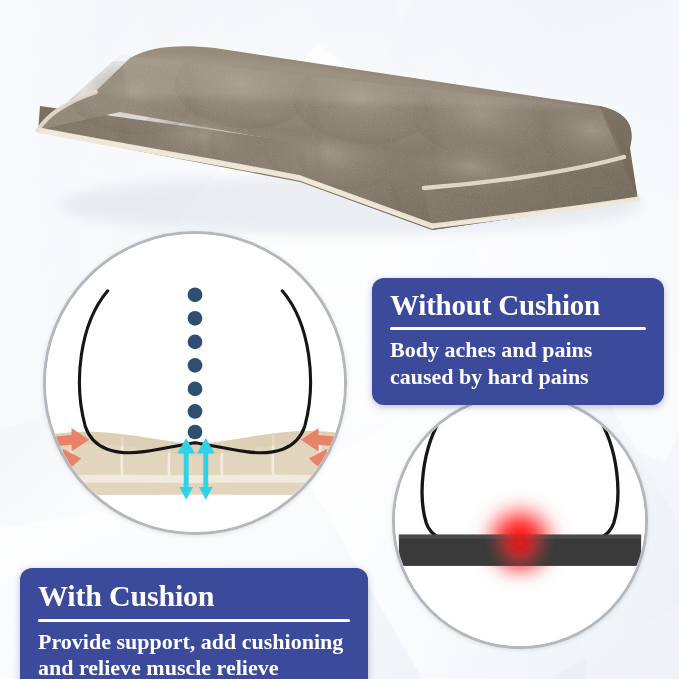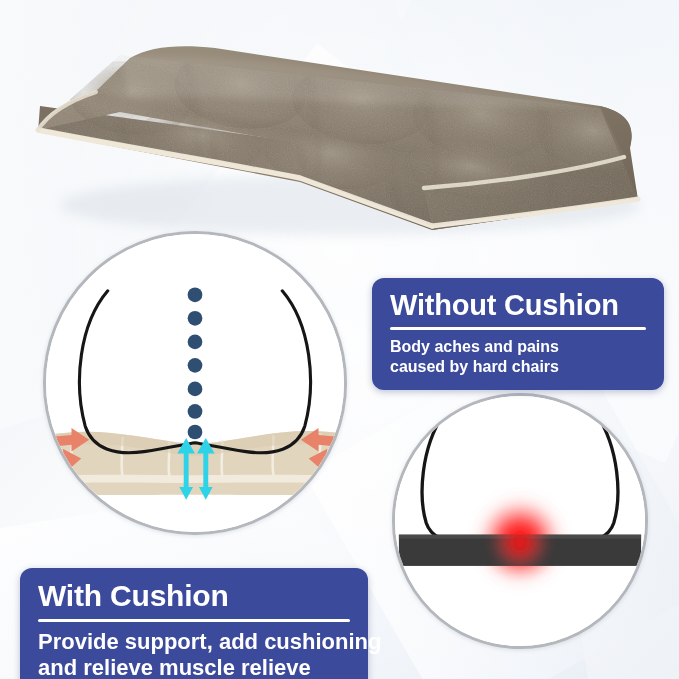--- a/index.html
+++ b/index.html
@@ -7,20 +7,21 @@
   html, body {
     width: 679px; height: 679px;
     font-family: "Liberation Sans", sans-serif;
     overflow: hidden;
   }
   #stage {
     position: relative;
     width: 679px; height: 679px;
     background: #7f1d1d;
     overflow: hidden;
+    font-family: Liberation Serif, serif;
   }
 
   
   .bg-base {
     position: absolute; inset: 0;
     background:
       linear-gradient(135deg, #e9edf2 0%, #f4f6f9 30%, #ffffff 55%, #eef1f6 100%);
   }
   .bg-shard {
     position: absolute;
@@ -112,21 +113,21 @@
     white-space: nowrap;
   }
   #callout-with .callout-title { font-size: 30px; }
   .callout-rule {
     height: 3px;
     background: #ffffff;
     margin: 7px 0 7px 0;
     border-radius: 2px;
   }
   .callout-sub {
-    font-size: 16px;
+    font-size: 22px;
     font-weight: bold;
     line-height: 1.22;
   }
   #callout-with .callout-sub { font-size: 22px; }
   .callout-sub span { display: block; white-space: nowrap; }
 </style>
 </head>
 <body>
 
 <div id="stage">
@@ -326,21 +327,21 @@
 
       <circle cx="128" cy="150" r="30" fill="url(#painGlow)" filter="url(#blurGlow)" opacity="0.95"></circle>
     </svg>
   </div>
 
   <div id="callout-without" class="callout">
     <div class="callout-title">Without Cushion</div>
     <div class="callout-rule"></div>
     <div class="callout-sub">
       <span>Body aches and pains</span>
-      <span>caused by hard chairs</span>
+      <span>caused by hard pains</span>
     </div>
   </div>
 
   <div id="callout-with" class="callout">
     <div class="callout-title">With Cushion</div>
     <div class="callout-rule"></div>
     <div class="callout-sub">
       <span>Provide support, add cushioning</span>
       <span>and relieve muscle relieve</span>
     </div>

